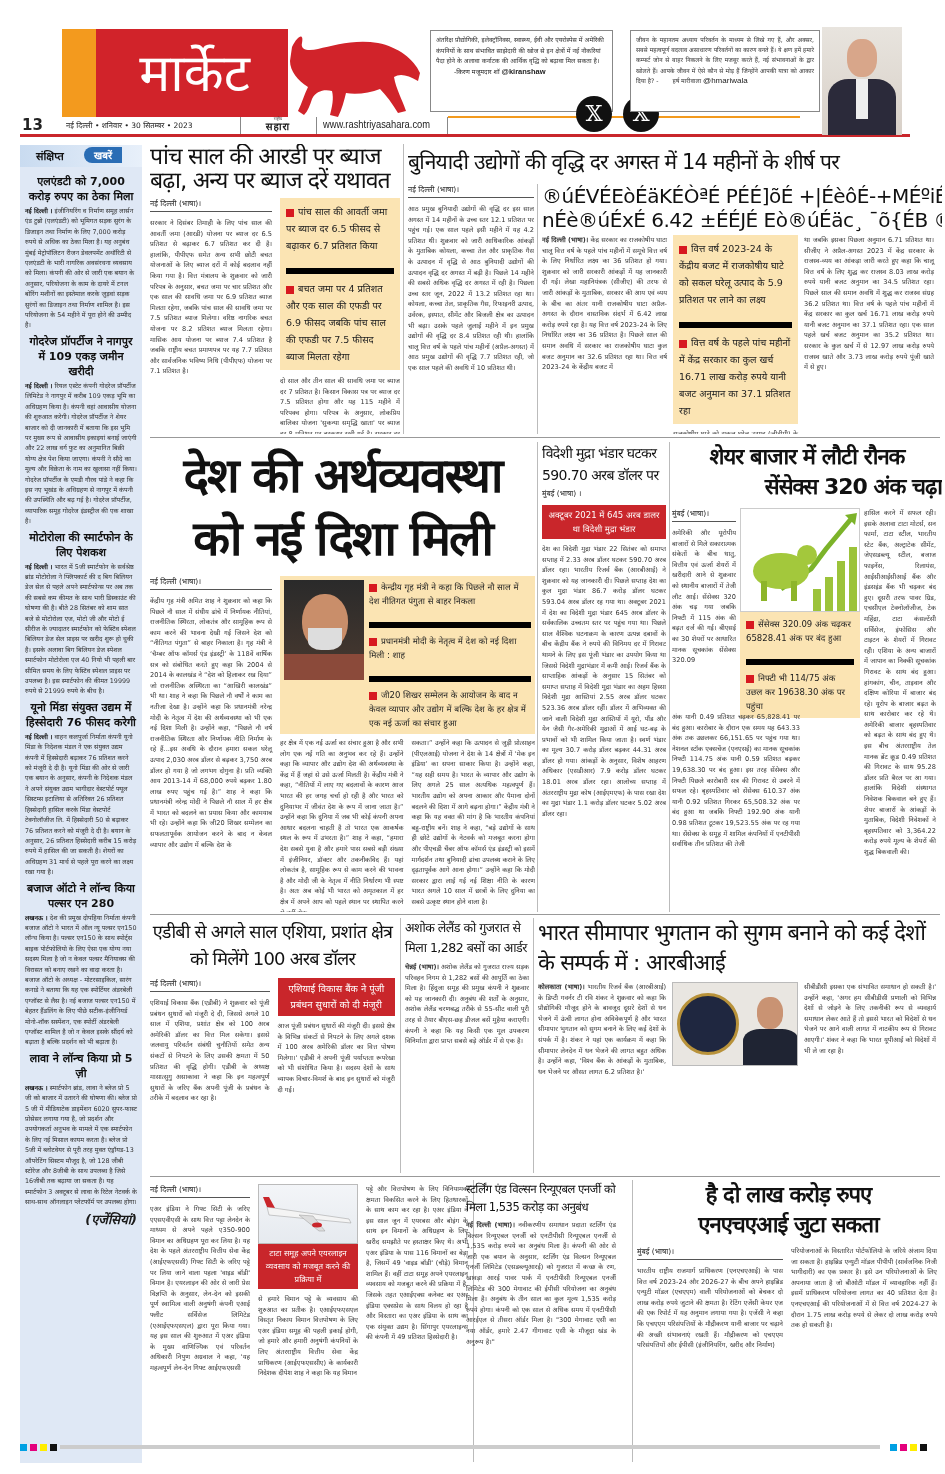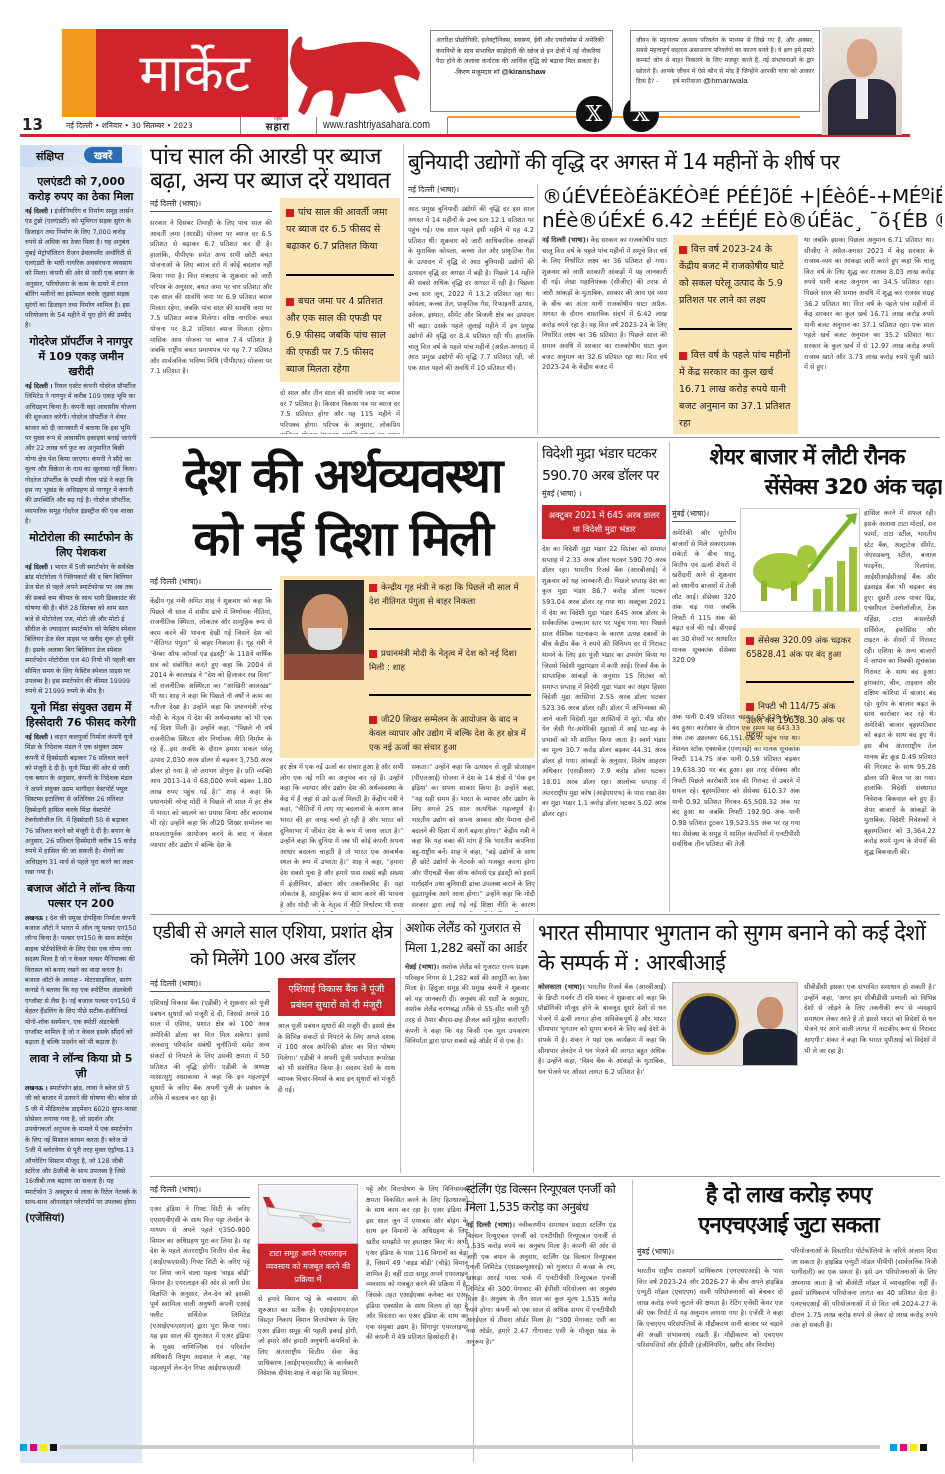--- a/index.html
+++ b/index.html
@@ -3,21 +3,21 @@
 <meta charset="utf-8">
 <style>
 *{box-sizing:border-box;margin:0;padding:0}
 body{width:945px;height:1474px;background:#fff;font-family:"DejaVu Sans",sans-serif;color:#1a1a1a;position:relative;overflow:hidden}
 .abs{position:absolute}
 .body-text{font-size:6.6px;line-height:10.6px;text-align:justify;color:#333}
 .dateline{font-size:7.5px;color:#222;border-bottom:1px solid #555;padding-bottom:3px;margin-bottom:6px}
 .hl{font-family:"DejaVu Sans",sans-serif;color:#111;letter-spacing:-0.5px}
 .box-yellow{background:#fbe4b3;padding:5px 6px}
 .box-yellow .pt{font-size:9.5px;line-height:17px;color:#222}
-.box-yellow .pt+.pt{border-top:2px solid #000000;margin-top:20px;padding-top:16px}
+.box-yellow .pt+.pt{border-top:6px solid #000000;margin-top:14px;padding-top:6px}
 .sq{display:inline-block;width:8px;height:8px;background:#d71920;margin-right:4px;vertical-align:middle}
 .redbox{background:#c9262b;color:#fff;text-align:center}
 .sidebar-h{font-size:11px;font-weight:bold;text-align:center;line-height:15px;color:#111;margin:3px 0 2px}
 .sidebar-t{font-size:6.4px;line-height:10.4px;color:#333}
 .sidebar-t b{font-weight:bold;color:#111}
 .vline{position:absolute;width:1px;background:#bbb}
 </style>
 </head>
 <body>
 
@@ -83,28 +83,28 @@
     </div>
     <div>
       <div class="sidebar-h">मोटोरोला की स्मार्टफोन के लिए पेशकश</div>
       <div class="sidebar-t"><b>नई दिल्ली ।</b> <span>भारत में 5जी स्मार्टफोन के सर्वश्रेष्ठ ब्रांड मोटोरोला ने फ्लिपकार्ट की द बिग बिलियन डेज सेल से पहले अपने स्मार्टफोन्स पर अब तक की सबसे कम कीमत के साथ भारी डिस्काउंट की घोषणा की है। बीते 28 सितंबर को शाम सात बजे से मोटोरोला एज, मोटो जी और मोटो ई सीरीज के ज्यादातर स्मार्टफोन को फेस्टिव स्पेशल बिलियन डेज सेल प्राइस पर खरीद शुरू हो चुकी है। इसके अलावा बिग बिलियन डेज स्पेशल स्मार्टफोन मोटोरोला एज 40 नियो भी पहली बार सीमित समय के लिए फेस्टिव स्पेशल प्राइस पर उपलब्ध है। इस स्मार्टफोन की कीमत 19999 रुपये से 21999 रुपये के बीच है।</span></div>
     </div>
     <div>
       <div class="sidebar-h">यूनो मिंडा संयुक्त उद्यम में हिस्सेदारी 76 फीसद करेगी</div>
       <div class="sidebar-t"><b>नई दिल्ली ।</b> <span>वाहन कलपुर्जा निर्माता कंपनी यूनो मिंडा के निदेशक मंडल ने एक संयुक्त उद्यम कंपनी में हिस्सेदारी बढ़ाकर 76 प्रतिशत करने को मंजूरी दे दी है। यूनो मिंडा की ओर से जारी एक बयान के अनुसार, कंपनी के निदेशक मंडल ने अपने संयुक्त उद्यम भागीदार वेस्टपोर्ट फ्यूल सिस्टम्स इटालिया से अतिरिक्त 26 प्रतिशत हिस्सेदारी हासिल करके मिंडा वेस्टपोर्ट टेक्नोलॉजीज लि. में हिस्सेदारी 50 से बढ़ाकर 76 प्रतिशत करने को मंजूरी दे दी है। बयान के अनुसार, 26 प्रतिशत हिस्सेदारी करीब 15 करोड़ रुपये में हासिल की जा सकती है। शेयरों का अधिग्रहण 31 मार्च से पहले पूरा करने का लक्ष्य रखा गया है।</span></div>
     </div>
     <div>
-      <div class="sidebar-h">बजाज ऑटो ने लॉन्च किया पल्सर एन 200</div>
+      <div class="sidebar-h">बजाज ऑटो ने लॉन्च किया पल्सर एन 280</div>
       <div class="sidebar-t"><b>लखनऊ ।</b> <span>देश की प्रमुख दोपहिया निर्माता कंपनी बजाज ऑटो ने भारत में ऑल न्यू पल्सर एन150 लॉन्च किया है। पल्सर एन150 के साथ स्पोर्ट्स बाइक पोर्टफोलियो के लिए ऐसा एक योग्य नया सदस्य मिला है जो न केवल पल्सर मैनियाक्स की विरासत को बनाए रखने का वादा करता है। बजाज ऑटो के अध्यक्ष - मोटरसाइकिल, सारंग कनाडे ने बताया कि यह एक स्पोर्टियर अंडरबेली एग्जॉस्ट से लैस है। नई बजाज पल्सर एन150 में बेहतर हैंडलिंग के लिए पीछे सटीक-इंजीनियर्ड मोनो-शॉक सस्पेंशन, एक स्पोर्टी अंडरबेली एग्जॉस्ट शामिल है जो न केवल इसके सौंदर्य को बढ़ाता है बल्कि प्रदर्शन को भी बढ़ाता है।</span></div>
     </div>
     <div>
       <div class="sidebar-h">लावा ने लॉन्च किया प्रो 5 ज़ी</div>
       <div class="sidebar-t"><b>लखनऊ ।</b> <span>स्मार्टफोन ब्रांड, लावा ने ब्लेज प्रो 5 जी को बाजार में उतारने की घोषणा की। ब्लेज प्रो 5 जी में मीडियाटेक डाइमेंशन 6020 सुपर-फास्ट प्रोसेसर लगाया गया है, जो प्रदर्शन और उपयोगकर्ता अनुभव के मामले में एक स्मार्टफोन के लिए नई मिसाल कायम करता है। ब्लेज प्रो 5जी में ब्लोटवेयर से पूरी तरह मुक्त एंड्रॉयड-13 ऑपरेटिंग सिस्टम मौजूद है, जो 128 जीबी स्टोरेज और 8जीबी के साथ उपलब्ध है जिसे 16जीबी तक बढ़ाया जा सकता है। यह स्मार्टफोन 3 अक्टूबर से लावा के रिटेल नेटवर्क के साथ-साथ ऑनलाइन प्लेटफॉर्म पर उपलब्ध होगा।</span></div>
     </div>
-    <div style="text-align:left;font-size:10px;font-weight:bold;margin-top:2px">(एजेंसियां)</div>
+    <div style="text-align:right;font-size:13px;font-style:italic;font-weight:bold;margin-top:2px">(एजेंसियां)</div>
   </div>
 </div>
 
 <div class="abs" style="left:150px;top:144px;width:250px;height:290px;overflow:hidden">
   <div class="hl" style="font-size:23px;line-height:24px;letter-spacing:-1px">पांच साल की आरडी पर ब्याज बढ़ा, अन्य पर ब्याज दरें यथावत</div>
   <div style="display:flex;gap:8px;margin-top:6px">
     <div style="width:122px">
       <div class="dateline">नई दिल्ली (भाषा)।</div>
       <div class="body-text">सरकार ने दिसंबर तिमाही के लिए पांच साल की आवर्ती जमा (आरडी) योजना पर ब्याज दर 6.5 प्रतिशत से बढ़ाकर 6.7 प्रतिशत कर दी है। हालांकि, पीपीएफ समेत अन्य सभी छोटी बचत योजनाओं के लिए ब्याज दरों में कोई बदलाव नहीं किया गया है। वित्त मंत्रालय के शुक्रवार को जारी परिपत्र के अनुसार, बचत जमा पर चार प्रतिशत और एक साल की सावधि जमा पर 6.9 प्रतिशत ब्याज मिलता रहेगा, जबकि पांच साल की सावधि जमा पर 7.5 प्रतिशत ब्याज मिलेगा। वरिष्ठ नागरिक बचत योजना पर 8.2 प्रतिशत ब्याज मिलता रहेगा। मासिक आय योजना पर ब्याज 7.4 प्रतिशत है जबकि राष्ट्रीय बचत प्रमाणपत्र पर यह 7.7 प्रतिशत और सार्वजनिक भविष्य निधि (पीपीएफ) योजना पर 7.1 प्रतिशत है।</div>
     </div>
@@ -201,21 +201,21 @@
         <rect x="96" y="52" width="8" height="50" fill="#9cc33a"></rect>
         <rect x="108" y="38" width="8" height="64" fill="#9cc33a"></rect>
         <path d="M40 80 L70 60 L85 40 L110 10" stroke="#7cb32a" stroke-width="5" fill="none"></path>
         <path d="M104 6 L116 4 L114 16 Z" fill="#7cb32a"></path>
         <ellipse cx="40" cy="62" rx="28" ry="18" fill="#a3c83c"></ellipse>
         <circle cx="66" cy="46" r="10" fill="#a3c83c"></circle>
         <rect x="20" y="72" width="6" height="20" fill="#8db52a"></rect>
         <rect x="50" y="72" width="6" height="20" fill="#8db52a"></rect>
       </svg>
     </div>
-    <div class="abs box-yellow" style="left:68px;top:120px;width:120px">
+    <div class="abs box-yellow" style="left:68px;top:104px;width:120px">
       <div class="pt" style="font-size:8.5px;line-height:14px"><span class="sq"></span><span>सेंसेक्स 320.09 अंक चढ़कर 65828.41 अंक पर बंद हुआ</span></div>
       <div class="pt" style="font-size:8.5px;line-height:14px"><span class="sq"></span><span>निफ्टी भी 114/75 अंक उछल कर 19638.30 अंक पर पहुंचा</span></div>
     </div>
     <div class="abs body-text" style="left:0;top:204px;width:128px;height:196px;overflow:hidden">अंक यानी 0.49 प्रतिशत चढ़कर 65,828.41 पर बंद हुआ। कारोबार के दौरान एक समय यह 643.33 अंक तक उछलकर 66,151.65 पर पहुंच गया था। नेशनल स्टॉक एक्सचेंज (एनएसई) का मानक सूचकांक निफ्टी 114.75 अंक यानी 0.59 प्रतिशत बढ़कर 19,638.30 पर बंद हुआ। इस तरह सेंसेक्स और निफ्टी पिछले कारोबारी सत्र की गिरावट से उबरने में सफल रहे। बृहस्पतिवार को सेंसेक्स 610.37 अंक यानी 0.92 प्रतिशत गिरकर 65,508.32 अंक पर बंद हुआ था जबकि निफ्टी 192.90 अंक यानी 0.98 प्रतिशत टूटकर 19,523.55 अंक पर रह गया था। सेंसेक्स के समूह में शामिल कंपनियों में एनटीपीसी सर्वाधिक तीन प्रतिशत की तेजी</div>
     <div class="abs body-text" style="left:192px;top:0;width:72px;height:400px;overflow:hidden">हासिल करने में सफल रही। इसके अलावा टाटा मोटर्स, सन फार्मा, टाटा स्टील, भारतीय स्टेट बैंक, अल्ट्राटेक सीमेंट, जेएसडब्ल्यू स्टील, बजाज फाइनेंस, रिलायंस, आईसीआईसीआई बैंक और इंडसइंड बैंक भी चढ़कर बंद हुए। दूसरी तरफ पावर ग्रिड, एचसीएल टेक्नोलॉजीज, टेक महिंद्रा, टाटा कंसल्टेंसी सर्विसेज, इंफोसिस और टाइटन के शेयरों में गिरावट रही। एशिया के अन्य बाजारों में जापान का निक्की सूचकांक गिरावट के साथ बंद हुआ। हांगकांग, चीन, ताइवान और दक्षिण कोरिया में बाजार बंद रहे। यूरोप के बाजार बढ़त के साथ कारोबार कर रहे थे। अमेरिकी बाजार बृहस्पतिवार को बढ़त के साथ बंद हुए थे। इस बीच अंतरराष्ट्रीय तेल मानक ब्रेंट क्रूड 0.49 प्रतिशत की गिरावट के साथ 95.28 डॉलर प्रति बैरल पर आ गया। हालांकि विदेशी संस्थागत निवेशक बिकवाल बने हुए हैं। शेयर बाजारों के आंकड़ों के मुताबिक, विदेशी निवेशकों ने बृहस्पतिवार को 3,364.22 करोड़ रुपये मूल्य के शेयरों की शुद्ध बिकवाली की।</div>
   </div>
 </div>
 
 <div class="abs" style="left:150px;top:914px;width:790px;height:1px;background:#999"></div>
 

